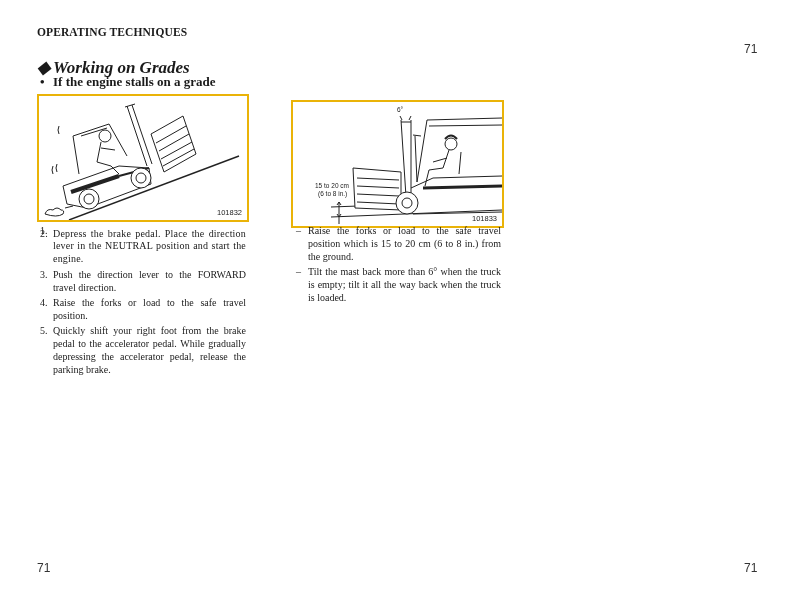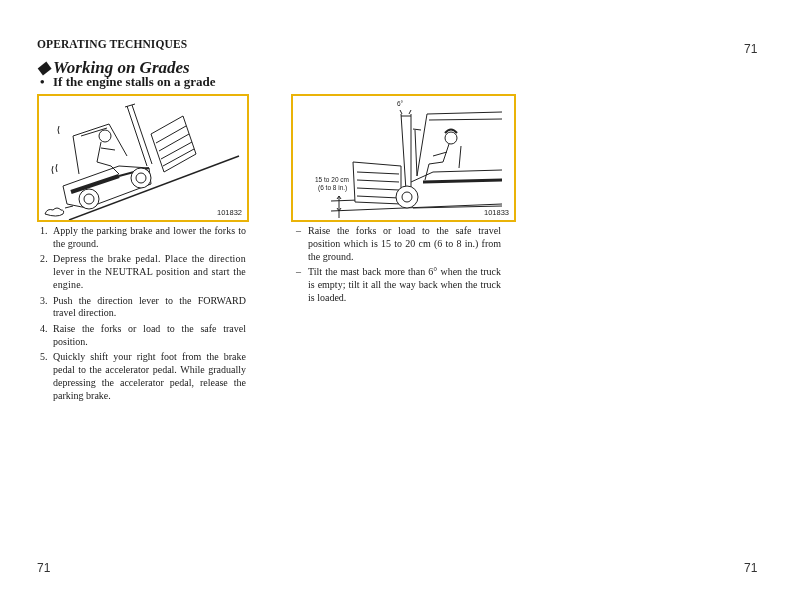--- a/index.html
+++ b/index.html
@@ -1,19 +1,19 @@
 <!DOCTYPE html>
 <html><head>
 <meta charset="utf-8">
 <style>
   html, body { margin:0; padding:0; background:#fff; }
   body { width:792px; height:612px; position:relative; overflow:hidden;
          font-family:"Liberation Serif", serif; color:#1a1a1a; }
   .abs { position:absolute; }
-  .heading { left:37px; top:38px; font-size:11.5px; font-weight:bold; letter-spacing:0.1px; }
+  .heading { left:37px; top:26px; font-size:11.5px; font-weight:bold; letter-spacing:0.1px; }
   .sub1 { left:37px; top:57px; font-size:17px; font-weight:bold;font-style:italic; }
   .sub2 { left:37px; top:74px; font-size:13px; font-weight:bold; }
   .sub1 .mk, .sub2 .mk { display:inline-block; width:16px; }
   .pagenum { font-family:"Liberation Sans", sans-serif; font-size:12px; color:#333; }
   .fig { border:2px solid #eab308; background:#fff; }
   .fig svg { position:absolute; left:0; top:0; }
   .figid { position:absolute; right:5px; bottom:3px; font-family:"Liberation Sans", sans-serif; font-size:7.5px; color:#222; }
   .steps { left:40px; top:225px; width:206px; font-size:10px; line-height:12.9px; margin:0; padding:0; list-style:none; }
   .steps li { position:relative; padding-left:13px; margin-bottom:2.5px; text-align:justify; }
   .steps li .n { position:absolute; left:0; top:0; }
@@ -70,21 +70,21 @@
       <path d="M6,118 q2,-6 8,-4 q4,-4 8,0 q4,0 2,4 q-6,4 -18,0 z"></path>
       <line x1="26" y1="112" x2="34" y2="110"></line>
 
       <path d="M14,70 q-2,4 0,8 M18,68 q-2,4 0,8"></path>
       <path d="M20,30 q-2,4 0,8"></path>
     </g>
   </svg>
   <div class="figid">101832</div>
 </div>
 
-<div class="abs fig" style="left:291px; top:94px; width:209px; height:124px;padding-left:12px;">
+<div class="abs fig" style="left:291px; top:100px; width:209px; height:124px;">
   <svg width="209" height="124" viewBox="0 0 209 124">
     <g fill="none" stroke="#222" stroke-width="1">
 
       <line x1="38" y1="115" x2="209" y2="108" stroke-width="1.2"></line>
       <line x1="38" y1="105" x2="120" y2="102"></line>
 
       <line x1="107" y1="14" x2="109" y2="18"></line>
         <line x1="118" y1="14" x2="116" y2="18"></line>
       <line x1="108" y1="20" x2="118" y2="20"></line>
 
@@ -119,21 +119,21 @@
       <path d="M44,103 l2,-3 l2,3 M44,112 l2,3 l2,-3"></path>
     </g>
     <text class="lbl" x="104" y="10">6°</text>
     <text class="lbl" x="22" y="86">15 to 20 cm</text>
     <text class="lbl" x="25" y="94">(6 to 8 in.)</text>
   </svg>
   <div class="figid">101833</div>
 </div>
 
 <ul class="abs steps">
-  <li><span class="n">1.</span><span>Apply the parking brake and lower the forks to the ground.</span></li>
+  <li><span class="n">1.</span></li>
   <li style="letter-spacing:0.2px;"><span class="n">2.</span><span>Depress the brake pedal.  Place the direction lever in the NEUTRAL position and start the engine.</span></li>
   <li><span class="n">3.</span><span>Push the direction lever to the FORWARD travel direction.</span></li>
   <li><span class="n">4.</span><span>Raise the forks or load to the safe travel position.</span></li>
   <li><span class="n">5.</span><span>Quickly shift your right foot from the brake pedal to the accelerator pedal.  While gradually depressing the accelerator pedal, release the parking brake.</span></li>
 </ul>
 
 <ul class="abs dashes">
   <li><span class="d">–</span><span>Raise the forks or load to the safe travel position which is 15 to 20 cm (6 to 8 in.) from the ground.</span></li>
   <li><span class="d">–</span><span>Tilt the mast back more than 6° when the truck is empty; tilt it all the way back when the truck is loaded.</span></li>
 </ul>

